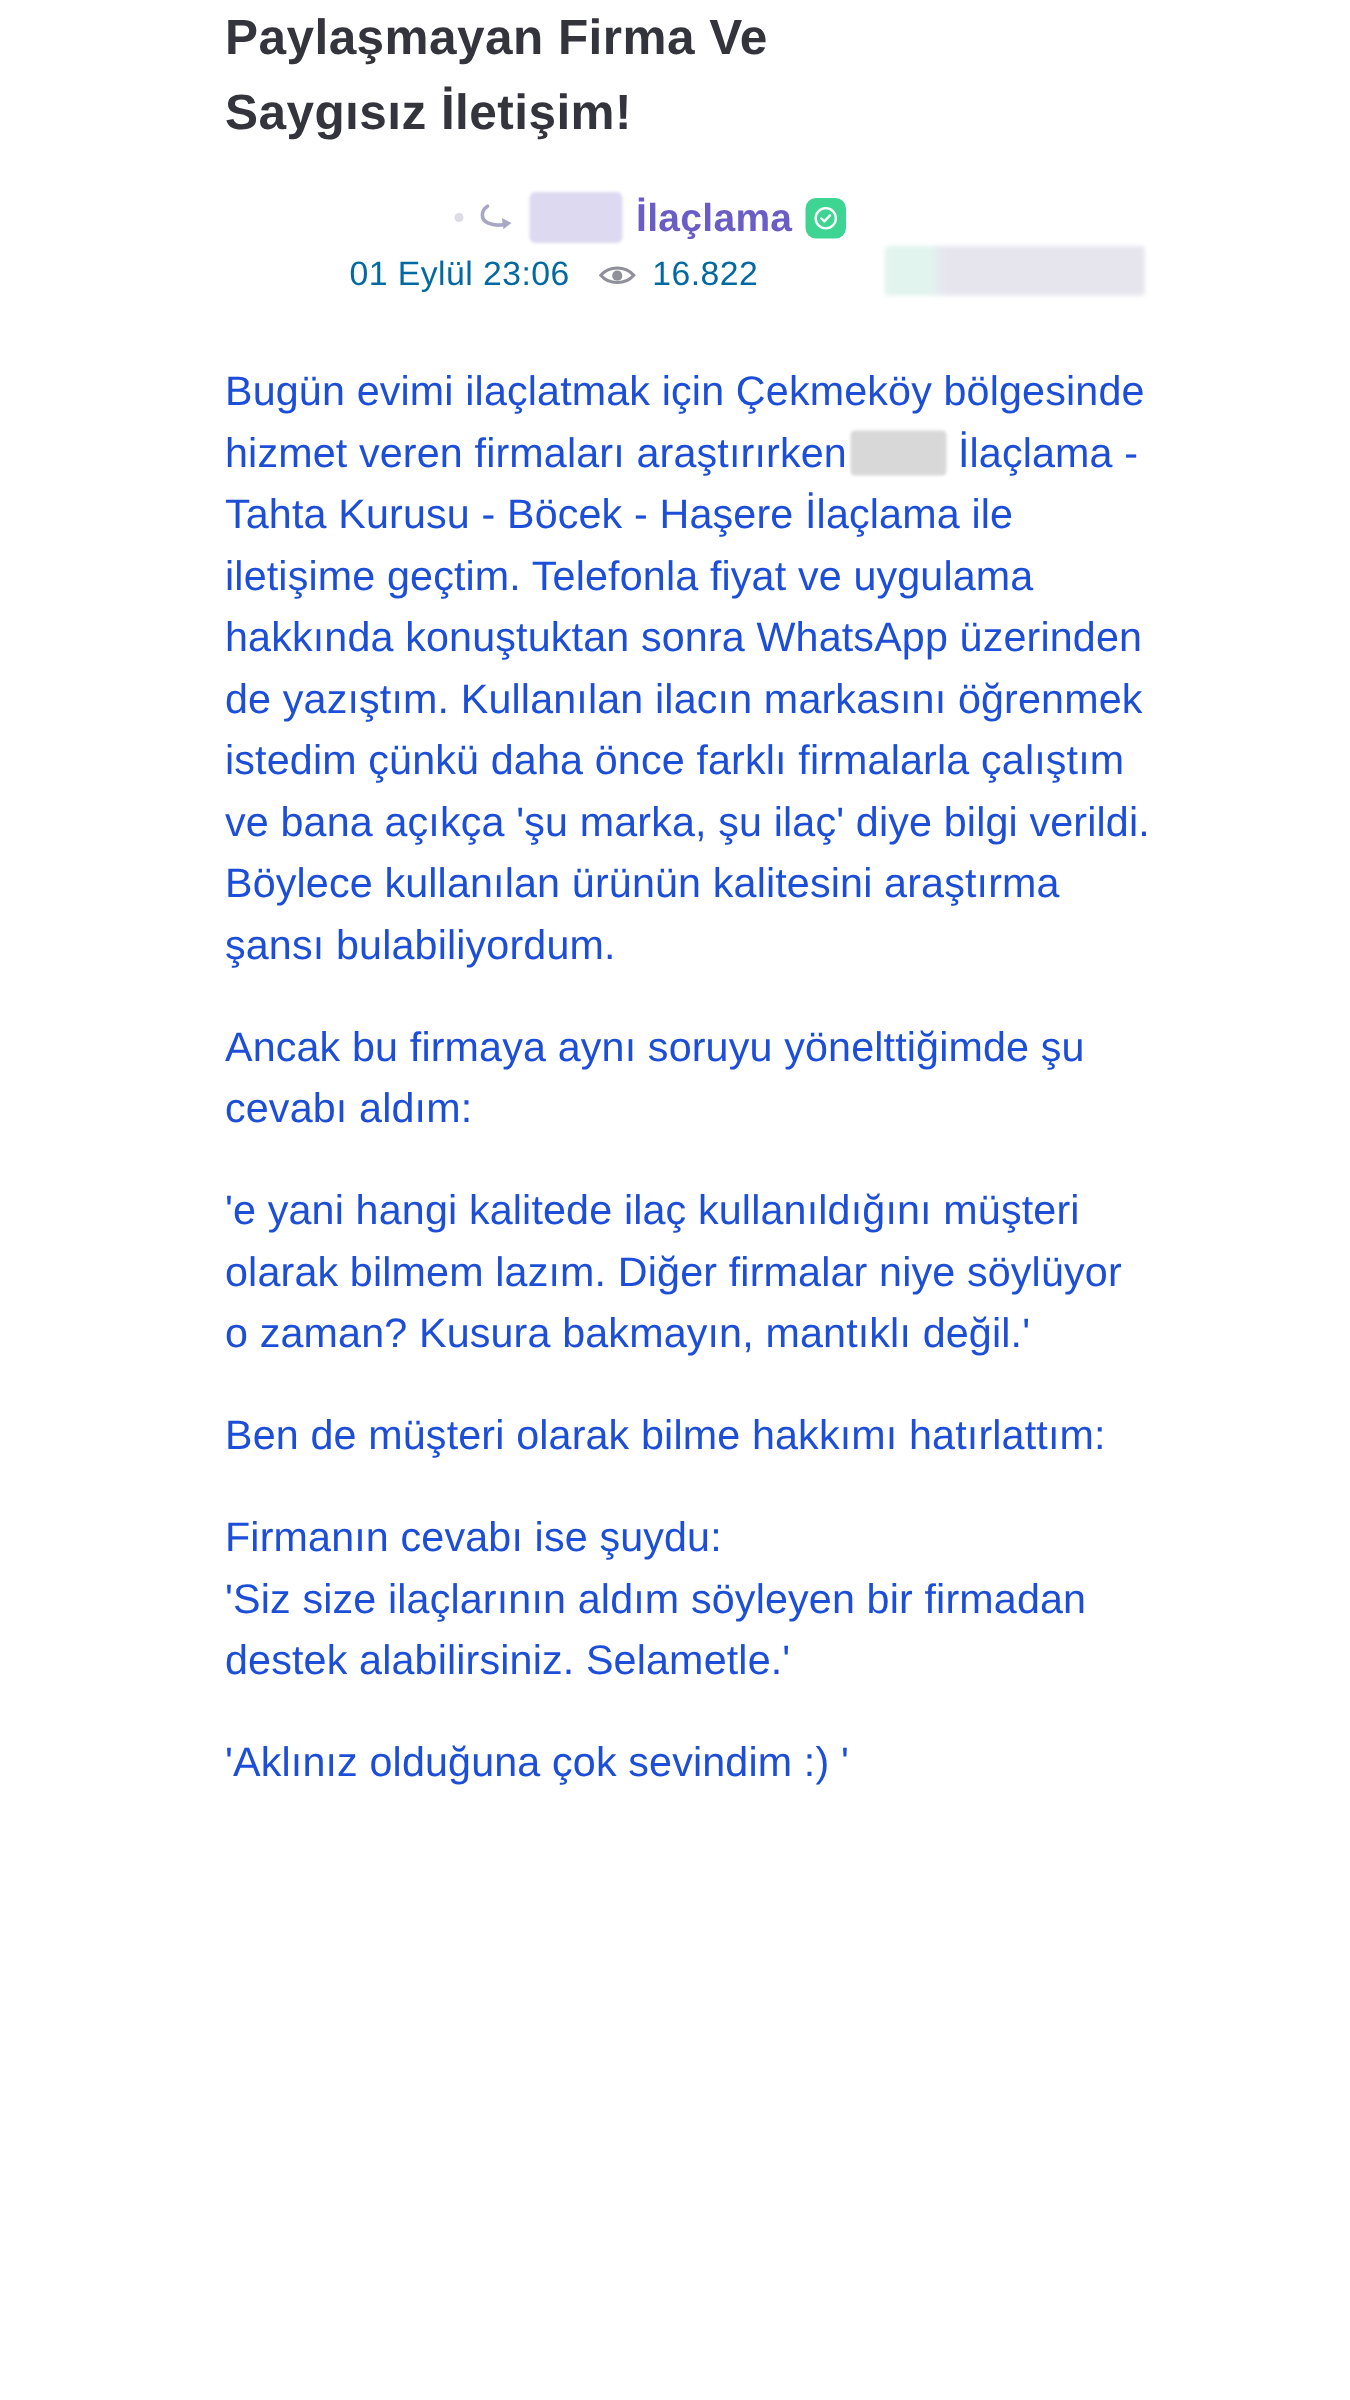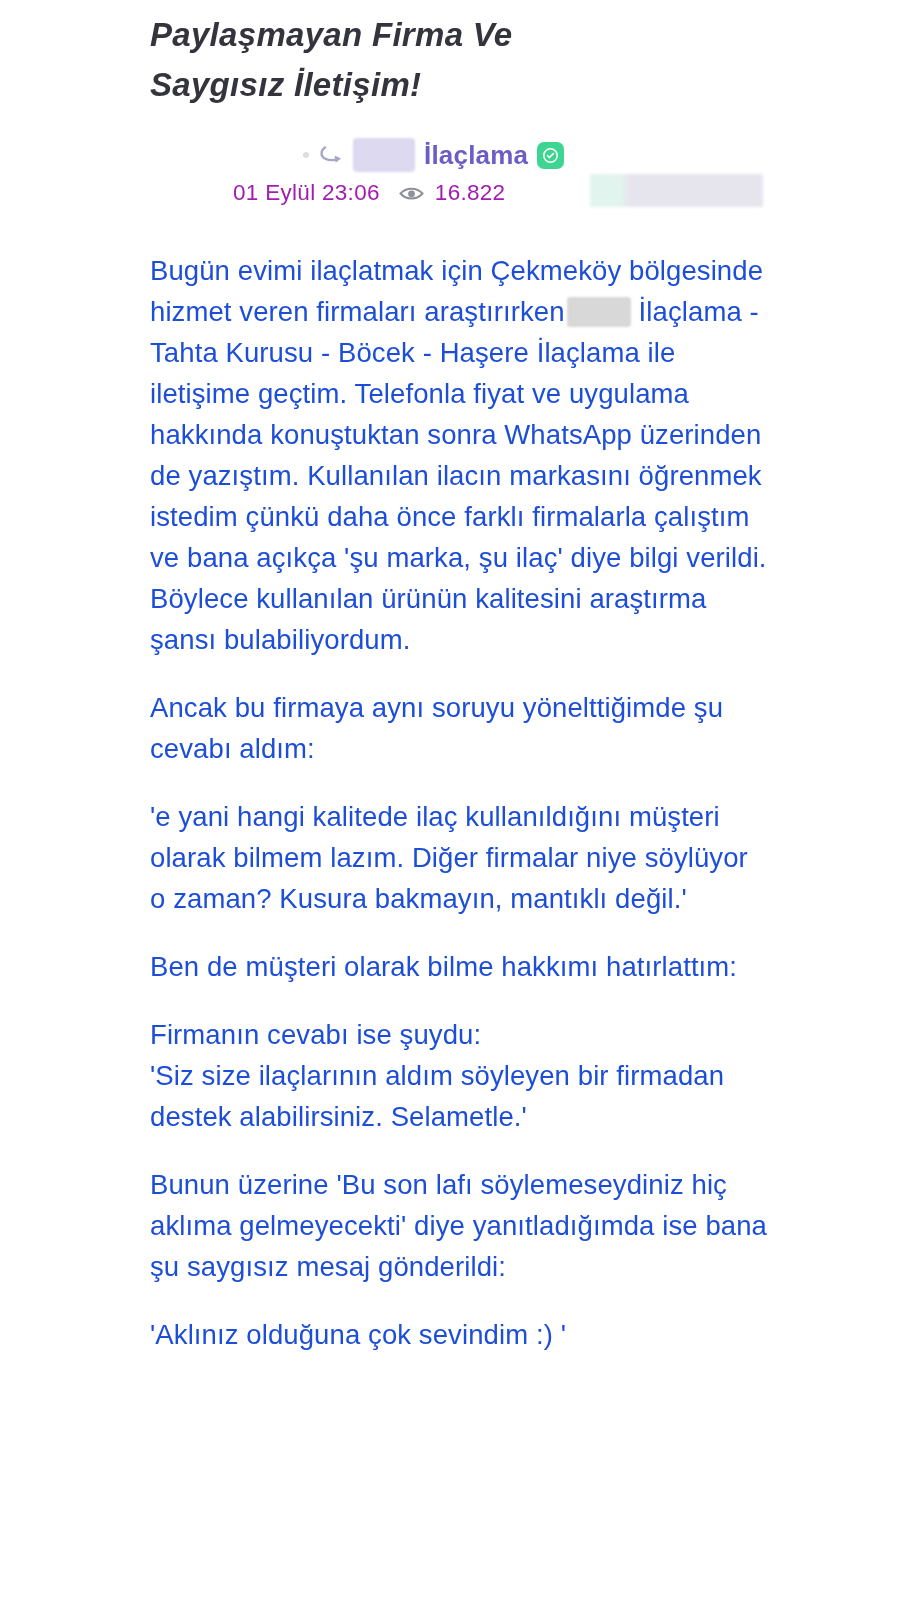--- a/index.html
+++ b/index.html
@@ -12,28 +12,27 @@
     font-family: "Liberation Sans", "DejaVu Sans", sans-serif;
   }
   .page {
     position: relative;
     width: 900px;
     height: 1600px;
     background: #fff;
   }
   
   .title {
-    margin: 10px 0 0 150px;
+    margin: 0 0 0 150px;
     width: 490px;
     font-size: 33px;
     line-height: 50px;
     font-weight: 700;
     color: #34343c;
     letter-spacing: 0.3px;
-    font-style: italic;
   }
   
   .meta {
     position: relative;
     height: 78px;
     margin-top: 28px;
   }
   .brand-row {
     position: absolute;
     left: 303px;
@@ -74,21 +73,21 @@
     justify-content: center;
   }
   .date-row {
     position: absolute;
     left: 233px;
     top: 42px;
     display: flex;
     align-items: center;
     gap: 10px;
     font-size: 22.5px;
-    color: #a21caf;
+    color: #0369a1;
     letter-spacing: 0.3px;
   }
   .eye-wrap { display: inline-flex; margin-left: 8px; }
   .blur-pill {
     position: absolute;
     left: 590px;
     top: 36px;
     width: 173px;
     height: 33px;
     border-radius: 2px;
@@ -161,17 +160,16 @@
     <button class="blur-pill"></button>
   </div>
 
   <div class="body-text">
     <p><span>Bugün evimi ilaçlatmak için Çekmeköy bölgesinde hizmet veren firmaları araştırırken</span><span class="blur-inline"></span><span>İlaçlama - Tahta Kurusu - Böcek - Haşere İlaçlama ile iletişime geçtim. Telefonla fiyat ve uygulama hakkında konuştuktan sonra WhatsApp üzerinden de yazıştım. Kullanılan ilacın markasını öğrenmek istedim çünkü daha önce farklı firmalarla çalıştım ve bana açıkça 'şu marka, şu ilaç' diye bilgi verildi. Böylece kullanılan ürünün kalitesini araştırma şansı bulabiliyordum.</span></p>
     <p>Ancak bu firmaya aynı soruyu yönelttiğimde şu cevabı aldım:</p>
     <p>'e yani hangi kalitede ilaç kullanıldığını müşteri olarak bilmem lazım. Diğer firmalar niye söylüyor o zaman? Kusura bakmayın, mantıklı değil.'</p>
     <p>Ben de müşteri olarak bilme hakkımı hatırlattım:</p>
     <p>Firmanın cevabı ise şuydu:
 'Siz size ilaçlarının aldım söyleyen bir firmadan destek alabilirsiniz. Selametle.'</p>
-    <p>Bunun üzerine 'Bu son lafı söylemeseydiniz hiç aklıma gelmeyecekti' diye yanıtladığımda ise bana şu saygısız mesaj gönderildi:</p>
     <p>'Aklınız olduğuna çok sevindim :) '</p>
   </div>
 
 </div>
 
 </body></html>

